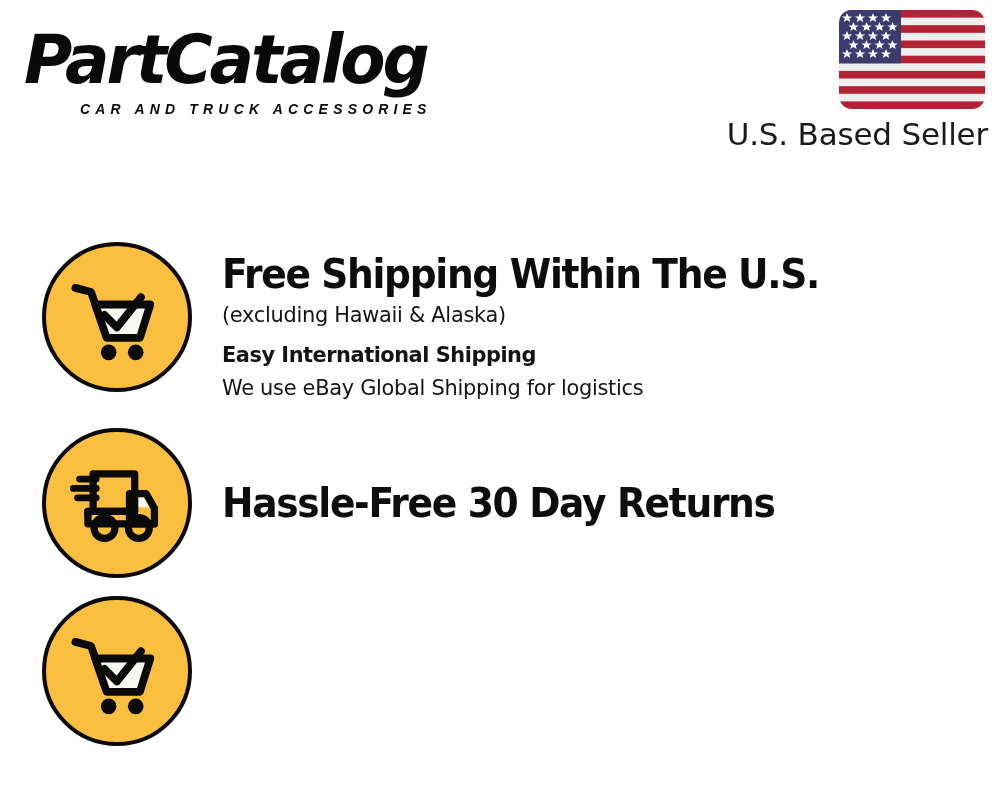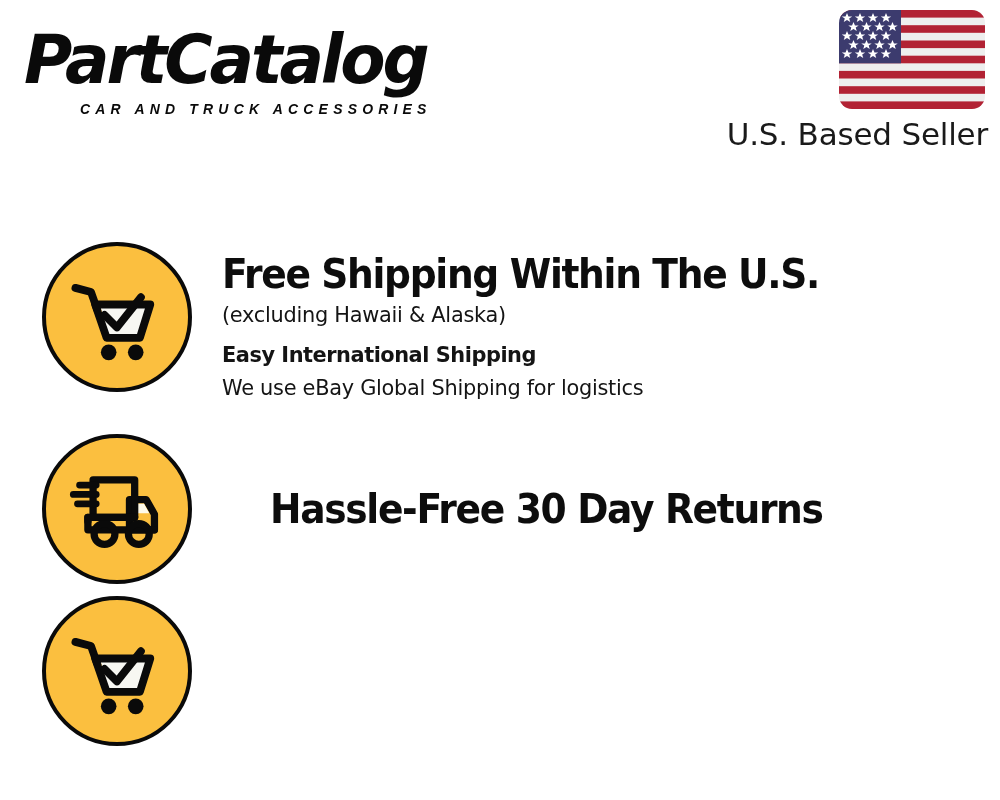--- a/index.html
+++ b/index.html
@@ -98,21 +98,21 @@
     width: 1000px;
   }
   .feature-row {
     position: absolute;
     left: 0;
     width: 1000px;
     display: flex;
     align-items: center;
   }
   #feature-row-0 { top: 64px;  height: 170px; align-items: flex-start; }
-  #feature-row-1 { top: 246px; height: 170px; gap: 48px; }
+  #feature-row-1 { top: 240px; height: 170px; }
   #feature-row-2 { top: 408px; height: 170px; }
 
   .feature-icon {
     flex: 0 0 auto;
     width: 150px;
     height: 150px;
     margin-left: 42px;
     border-radius: 50%;
     background: #FBBF3F;
     border: 4px solid #0a0a0a;

